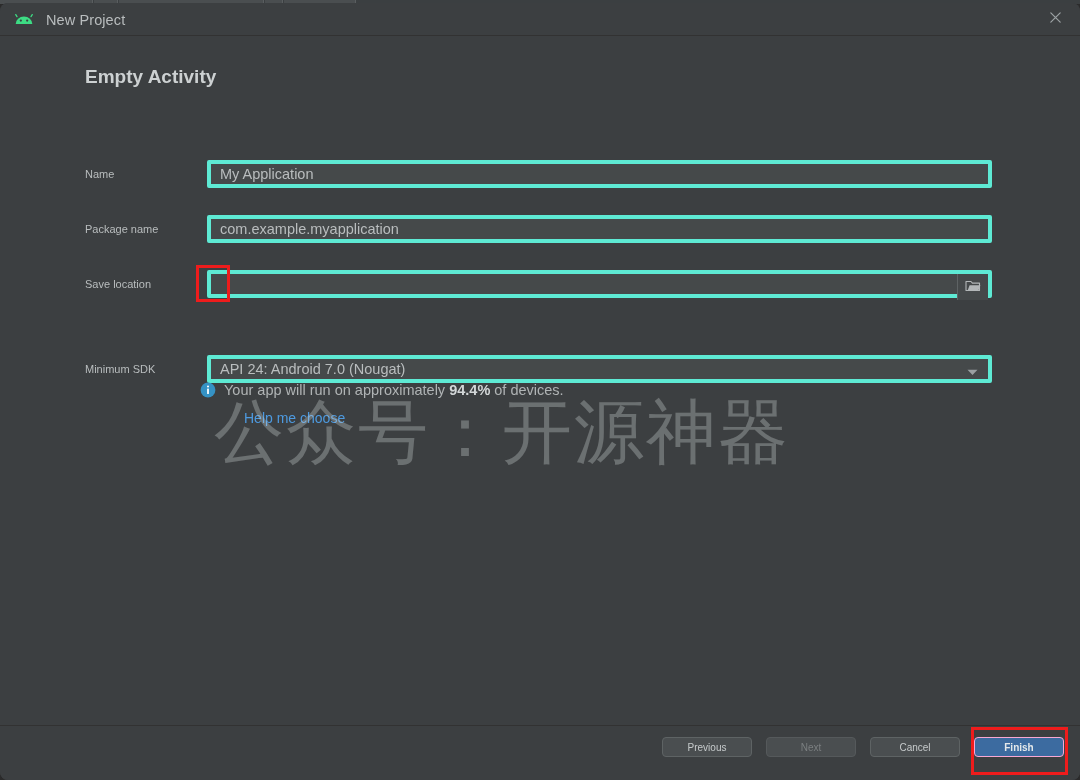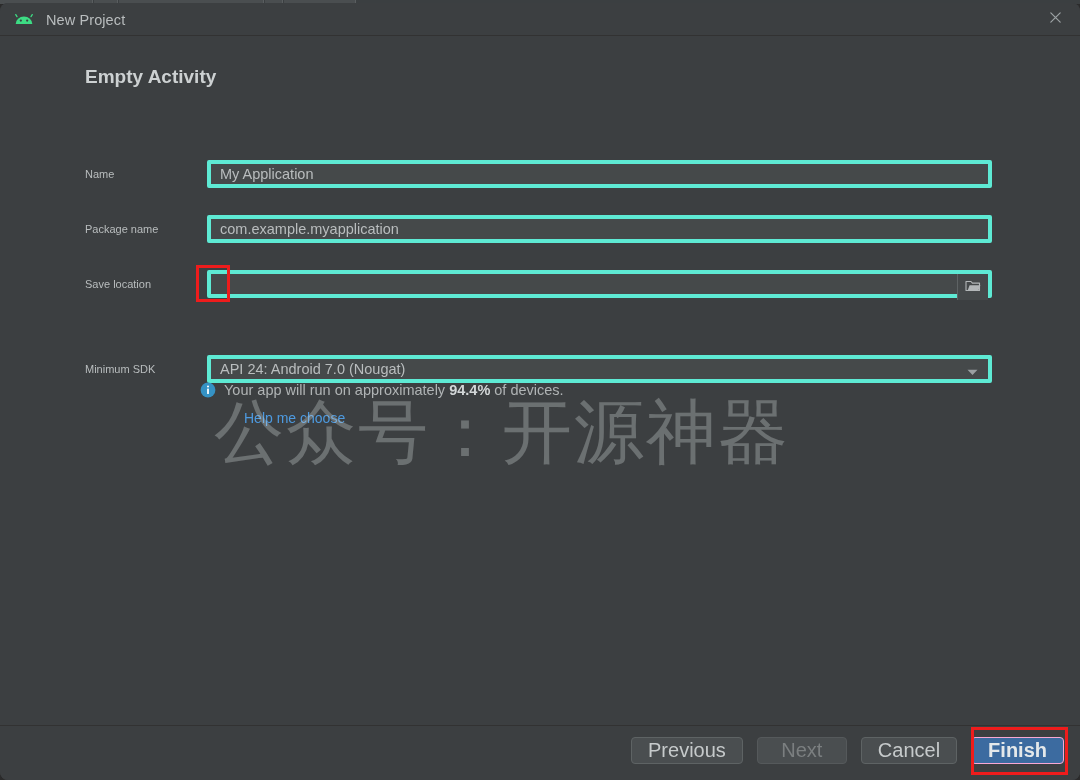--- a/index.html
+++ b/index.html
@@ -195,28 +195,28 @@
     border-top: 1px solid #323232;
     background: #3c3f41;
   }
   .footer-buttons {
     position: absolute;
     right: 16px; top: 11px;
     display: flex;
     gap: 14px;
   }
   .btn {
-    height: 27px;
+    height: 20px;
     min-width: 90px;
     padding: 0 16px;
     border-radius: 4px;
     border: 1px solid #5e6364;
     background: #4a4e50;
     color: #c6cacb;
-    font-size: 20px;
+    font-size: 10px;
     font-family: "Liberation Sans", sans-serif;
     display: flex; align-items: center; justify-content: center;
     cursor: pointer;
   }
   .btn.disabled { color: #7b7f80; border-color: #55595b; cursor: default; }
   .btn.primary {
     background: #3c6ba0;
     border: 1px solid #f9a8d4;
     color: #e4e8ea;
     font-weight: bold;

